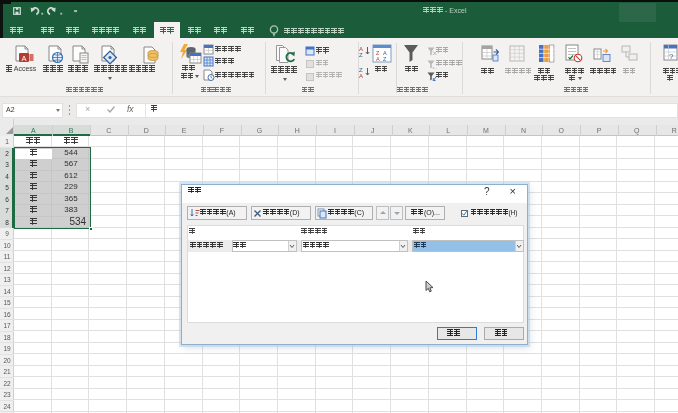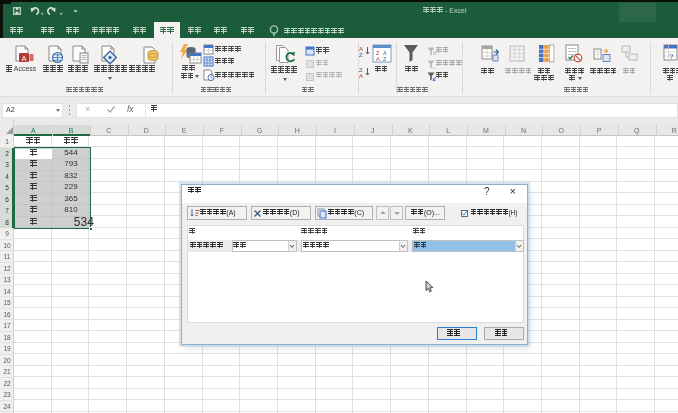--- a/index.html
+++ b/index.html
@@ -349,31 +349,31 @@
 <div class="a" style="left:14.4px;top:147.5px;width:75.4px;height:80.5px;background:#cfcfcf;"></div>
 <div class="a" style="left:14.4px;top:147.5px;width:75.4px;height:80.5px;background:repeating-linear-gradient(180deg,transparent 0 10.5px,#c6c6c6 10.5px 11.5px),repeating-linear-gradient(90deg,transparent 0 36.715px,#c6c6c6 36.715px 37.715px);"></div>
 <div class="a" style="left:15.4px;top:148.5px;width:36.2px;height:10.5px;background:#fff;"></div>
 <div class="a" style="left:13.6px;top:146.7px;width:77px;height:82.1px;border:1.6px solid #1e6b43;background:transparent;"></div>
 <div class="a" style="left:88.5px;top:226.5px;width:4px;height:4px;background:#1e6b43;border:1px solid #fff;"></div>
 <div class="a" style="left:14.4px;top:137.3px;font-size:8px;color:#2f2f2f;line-height:8.8px;white-space:nowrap;width:37.7px;text-align:center;"><b class="z"></b><b class="z"></b></div>
 <div class="a" style="left:52.1px;top:137.3px;font-size:8px;color:#2f2f2f;line-height:8.8px;white-space:nowrap;width:37.7px;text-align:center;"><b class="z"></b><b class="z"></b></div>
 <div class="a" style="left:14.4px;top:148.8px;font-size:8px;color:#2f2f2f;line-height:8.8px;white-space:nowrap;width:37.7px;text-align:center;"><b class="z"></b></div>
 <div class="a" style="left:52.1px;top:148.8px;font-size:8px;color:#2f2f2f;line-height:8.8px;white-space:nowrap;width:37.7px;text-align:center;">544</div>
 <div class="a" style="left:14.4px;top:160.3px;font-size:8px;color:#2f2f2f;line-height:8.8px;white-space:nowrap;width:37.7px;text-align:center;"><b class="z"></b></div>
-<div class="a" style="left:52.1px;top:160.3px;font-size:8px;color:#2f2f2f;line-height:8.8px;white-space:nowrap;width:37.7px;text-align:center;">793</div>
+<div class="a" style="left:52.1px;top:160.3px;font-size:8px;color:#2f2f2f;line-height:8.8px;white-space:nowrap;width:37.7px;text-align:center;">567</div>
 <div class="a" style="left:14.4px;top:171.8px;font-size:8px;color:#2f2f2f;line-height:8.8px;white-space:nowrap;width:37.7px;text-align:center;"><b class="z"></b></div>
-<div class="a" style="left:52.1px;top:171.8px;font-size:8px;color:#2f2f2f;line-height:8.8px;white-space:nowrap;width:37.7px;text-align:center;">832</div>
+<div class="a" style="left:52.1px;top:171.8px;font-size:8px;color:#2f2f2f;line-height:8.8px;white-space:nowrap;width:37.7px;text-align:center;">612</div>
 <div class="a" style="left:14.4px;top:183.3px;font-size:8px;color:#2f2f2f;line-height:8.8px;white-space:nowrap;width:37.7px;text-align:center;"><b class="z"></b></div>
 <div class="a" style="left:52.1px;top:183.3px;font-size:8px;color:#2f2f2f;line-height:8.8px;white-space:nowrap;width:37.7px;text-align:center;">229</div>
 <div class="a" style="left:14.4px;top:194.8px;font-size:8px;color:#2f2f2f;line-height:8.8px;white-space:nowrap;width:37.7px;text-align:center;"><b class="z"></b></div>
 <div class="a" style="left:52.1px;top:194.8px;font-size:8px;color:#2f2f2f;line-height:8.8px;white-space:nowrap;width:37.7px;text-align:center;">365</div>
 <div class="a" style="left:14.4px;top:206.3px;font-size:8px;color:#2f2f2f;line-height:8.8px;white-space:nowrap;width:37.7px;text-align:center;"><b class="z"></b></div>
-<div class="a" style="left:52.1px;top:206.3px;font-size:8px;color:#2f2f2f;line-height:8.8px;white-space:nowrap;width:37.7px;text-align:center;">810</div>
+<div class="a" style="left:52.1px;top:206.3px;font-size:8px;color:#2f2f2f;line-height:8.8px;white-space:nowrap;width:37.7px;text-align:center;">383</div>
 <div class="a" style="left:14.4px;top:217.8px;font-size:8px;color:#2f2f2f;line-height:8.8px;white-space:nowrap;width:37.7px;text-align:center;"><b class="z"></b></div>
-<div class="a" style="left:65px;top:217.8px;font-size:12px;color:#2f2f2f;line-height:8.8px;white-space:nowrap;width:37.7px;text-align:center;">534</div>
+<div class="a" style="left:59px;top:217.8px;font-size:10px;color:#2f2f2f;line-height:8.8px;white-space:nowrap;width:37.7px;text-align:center;">534</div>
 <div class="a" style="left:181px;top:184px;width:346.5px;height:161px;background:#f0f0f0;border:1px solid #8fb0cc;box-shadow:0 0 0 2px rgba(178,206,228,.5), 2px 3px 7px rgba(60,90,120,.18);"></div>
 <div class="a" style="left:182px;top:185px;width:344.5px;height:17.5px;background:#fff;"></div>
 <div class="a" style="left:188.0px;top:186.5px;font-size:7px;color:#1a1a1a;line-height:7.7px;white-space:nowrap;"><b class="z"></b><b class="z"></b></div>
 <div class="a" style="left:484.0px;top:185.5px;font-size:10px;color:#333333;line-height:11.0px;white-space:nowrap;">?</div>
 <div class="a" style="left:509.5px;top:184.9px;font-size:11px;color:#2e2e2e;line-height:12.1px;white-space:nowrap;">×</div>
 <div class="a" style="left:187.3px;top:206px;width:60.2px;height:13.6px;background:#f2f2f2;border:1px solid #b0b0b0;"></div>
 <svg class="a" style="left:189.5px;top:208px" width="10" height="10" viewBox="0 0 10 10">
 <path d="M2 1 V8 M2 8 L.7 6.4 M2 8 L3.3 6.4" stroke="#2f5f9e" stroke-width=".9" fill="none"></path>
 <path d="M5.5 2.5 H9.5 M5.5 5 H8.5 M5.5 7.5 H7.5" stroke="#b23c34" stroke-width=".9"></path>
 </svg>

